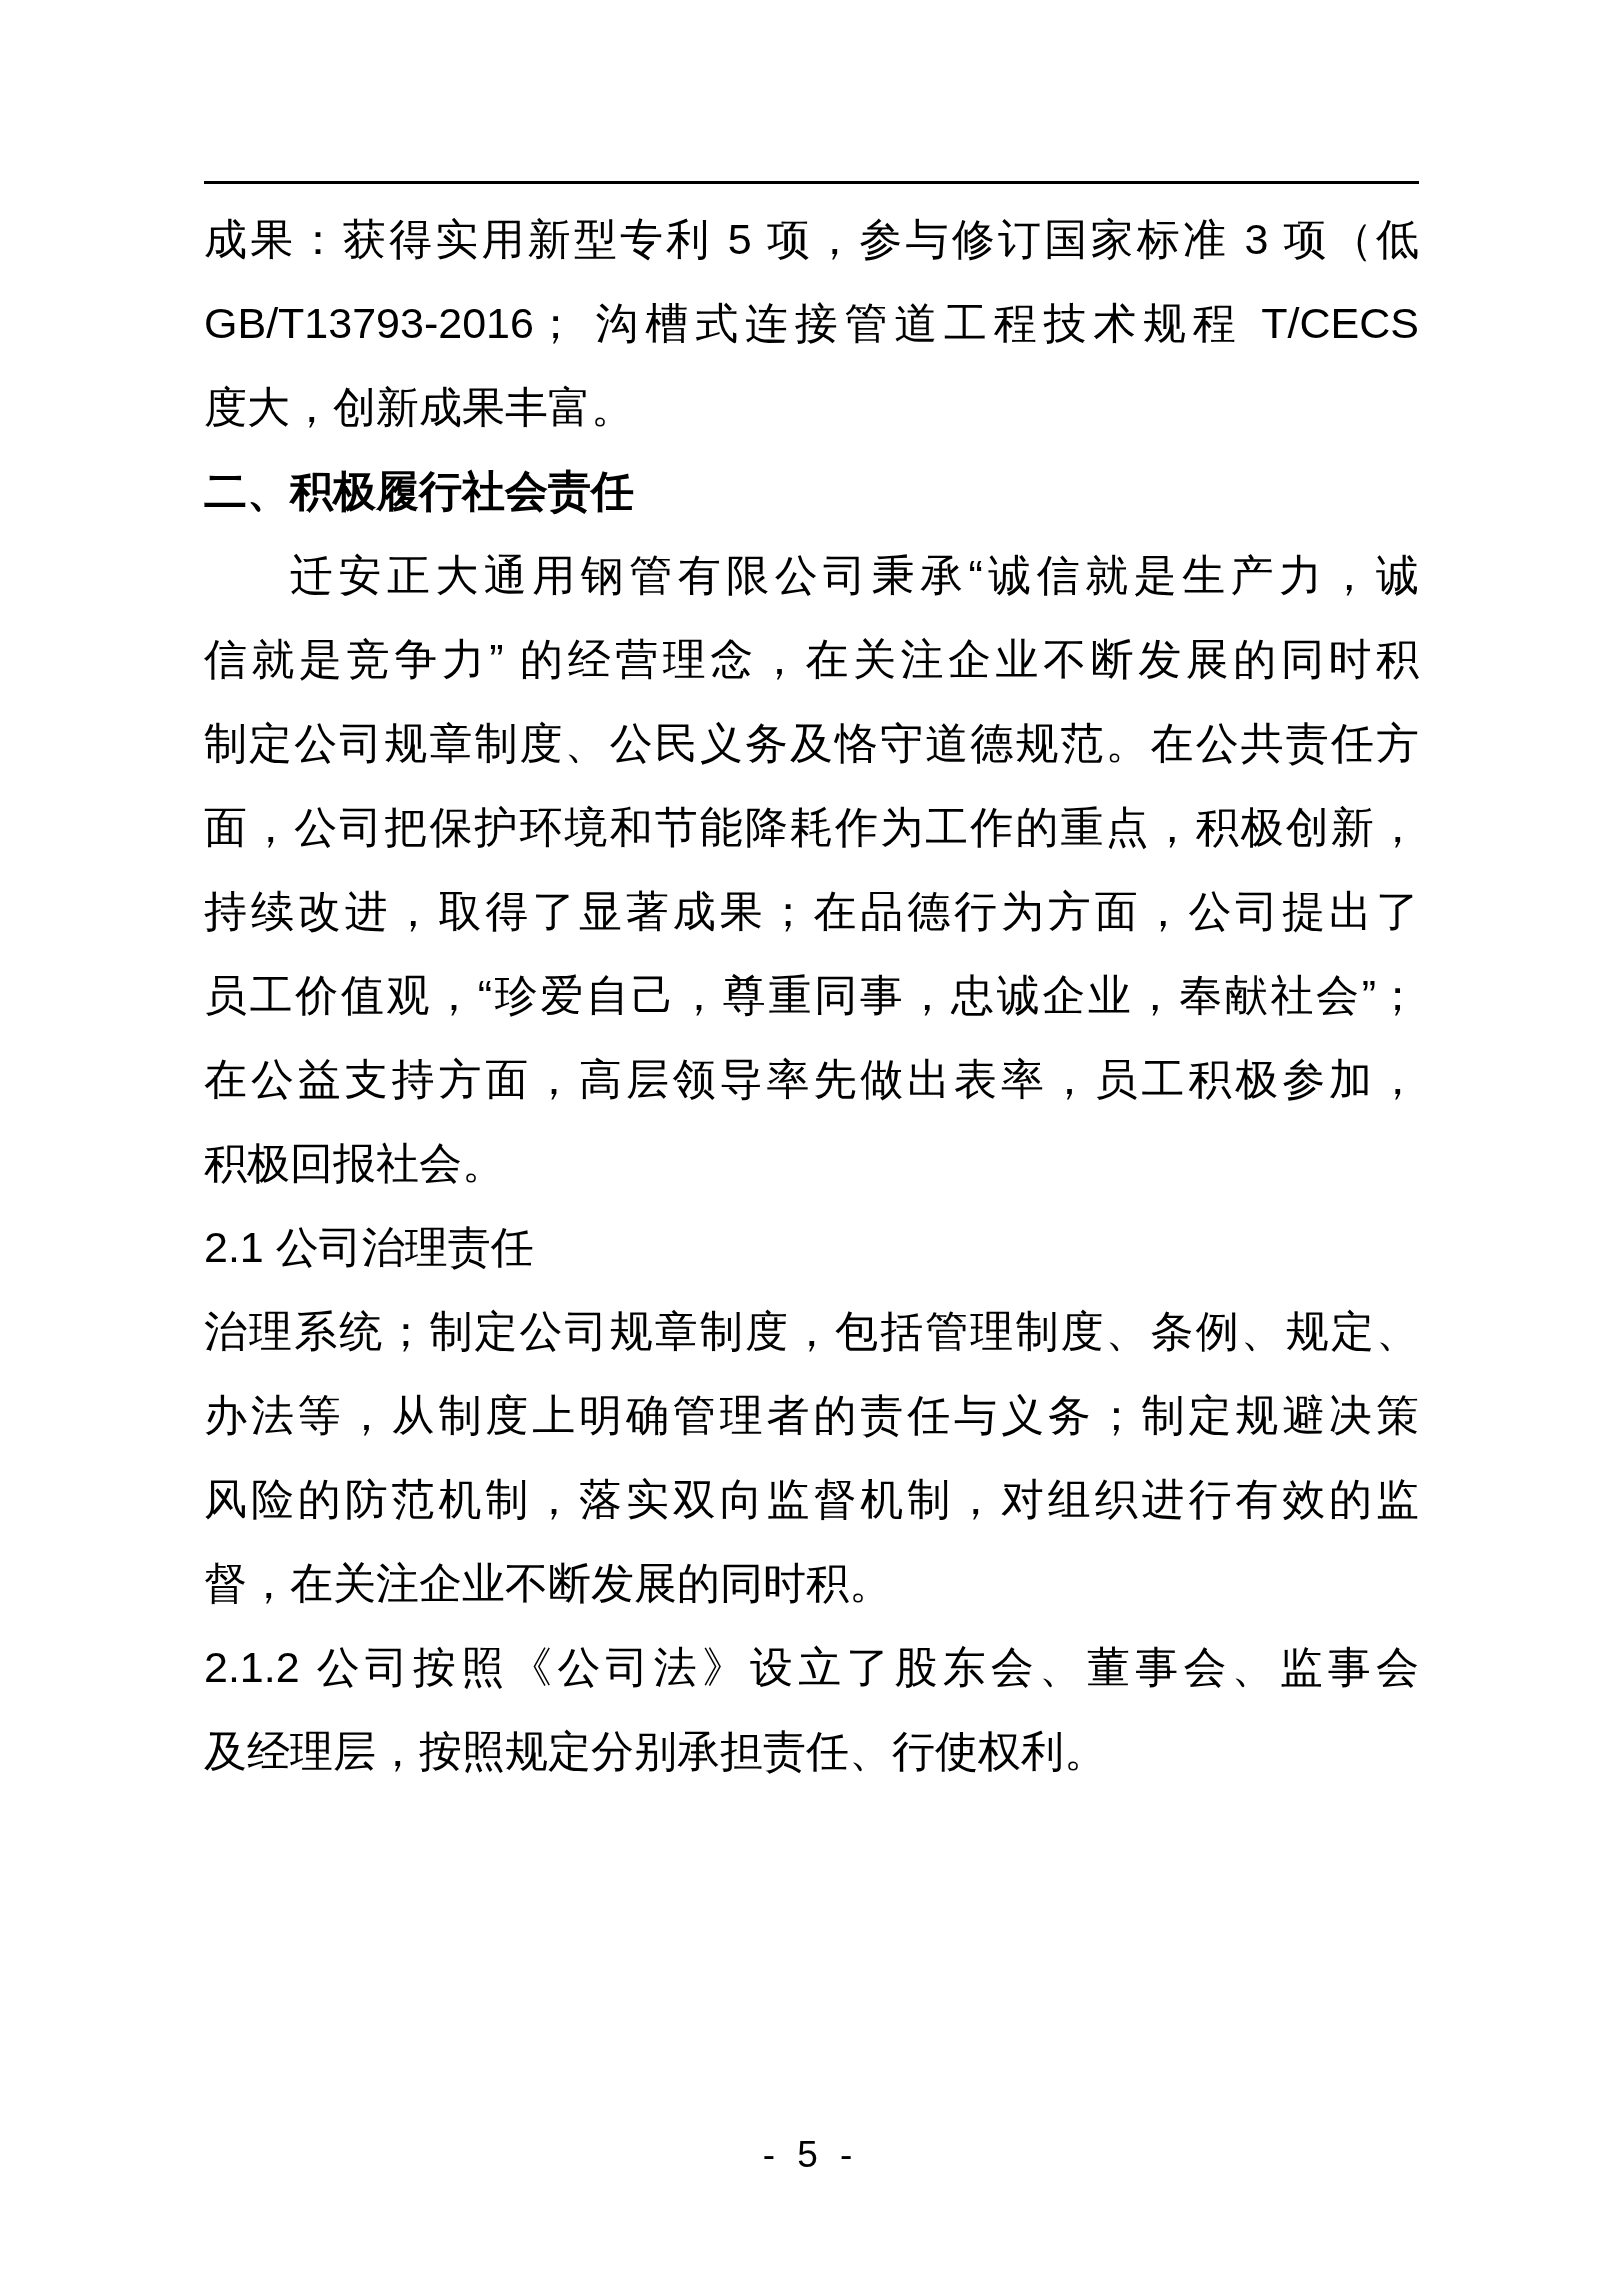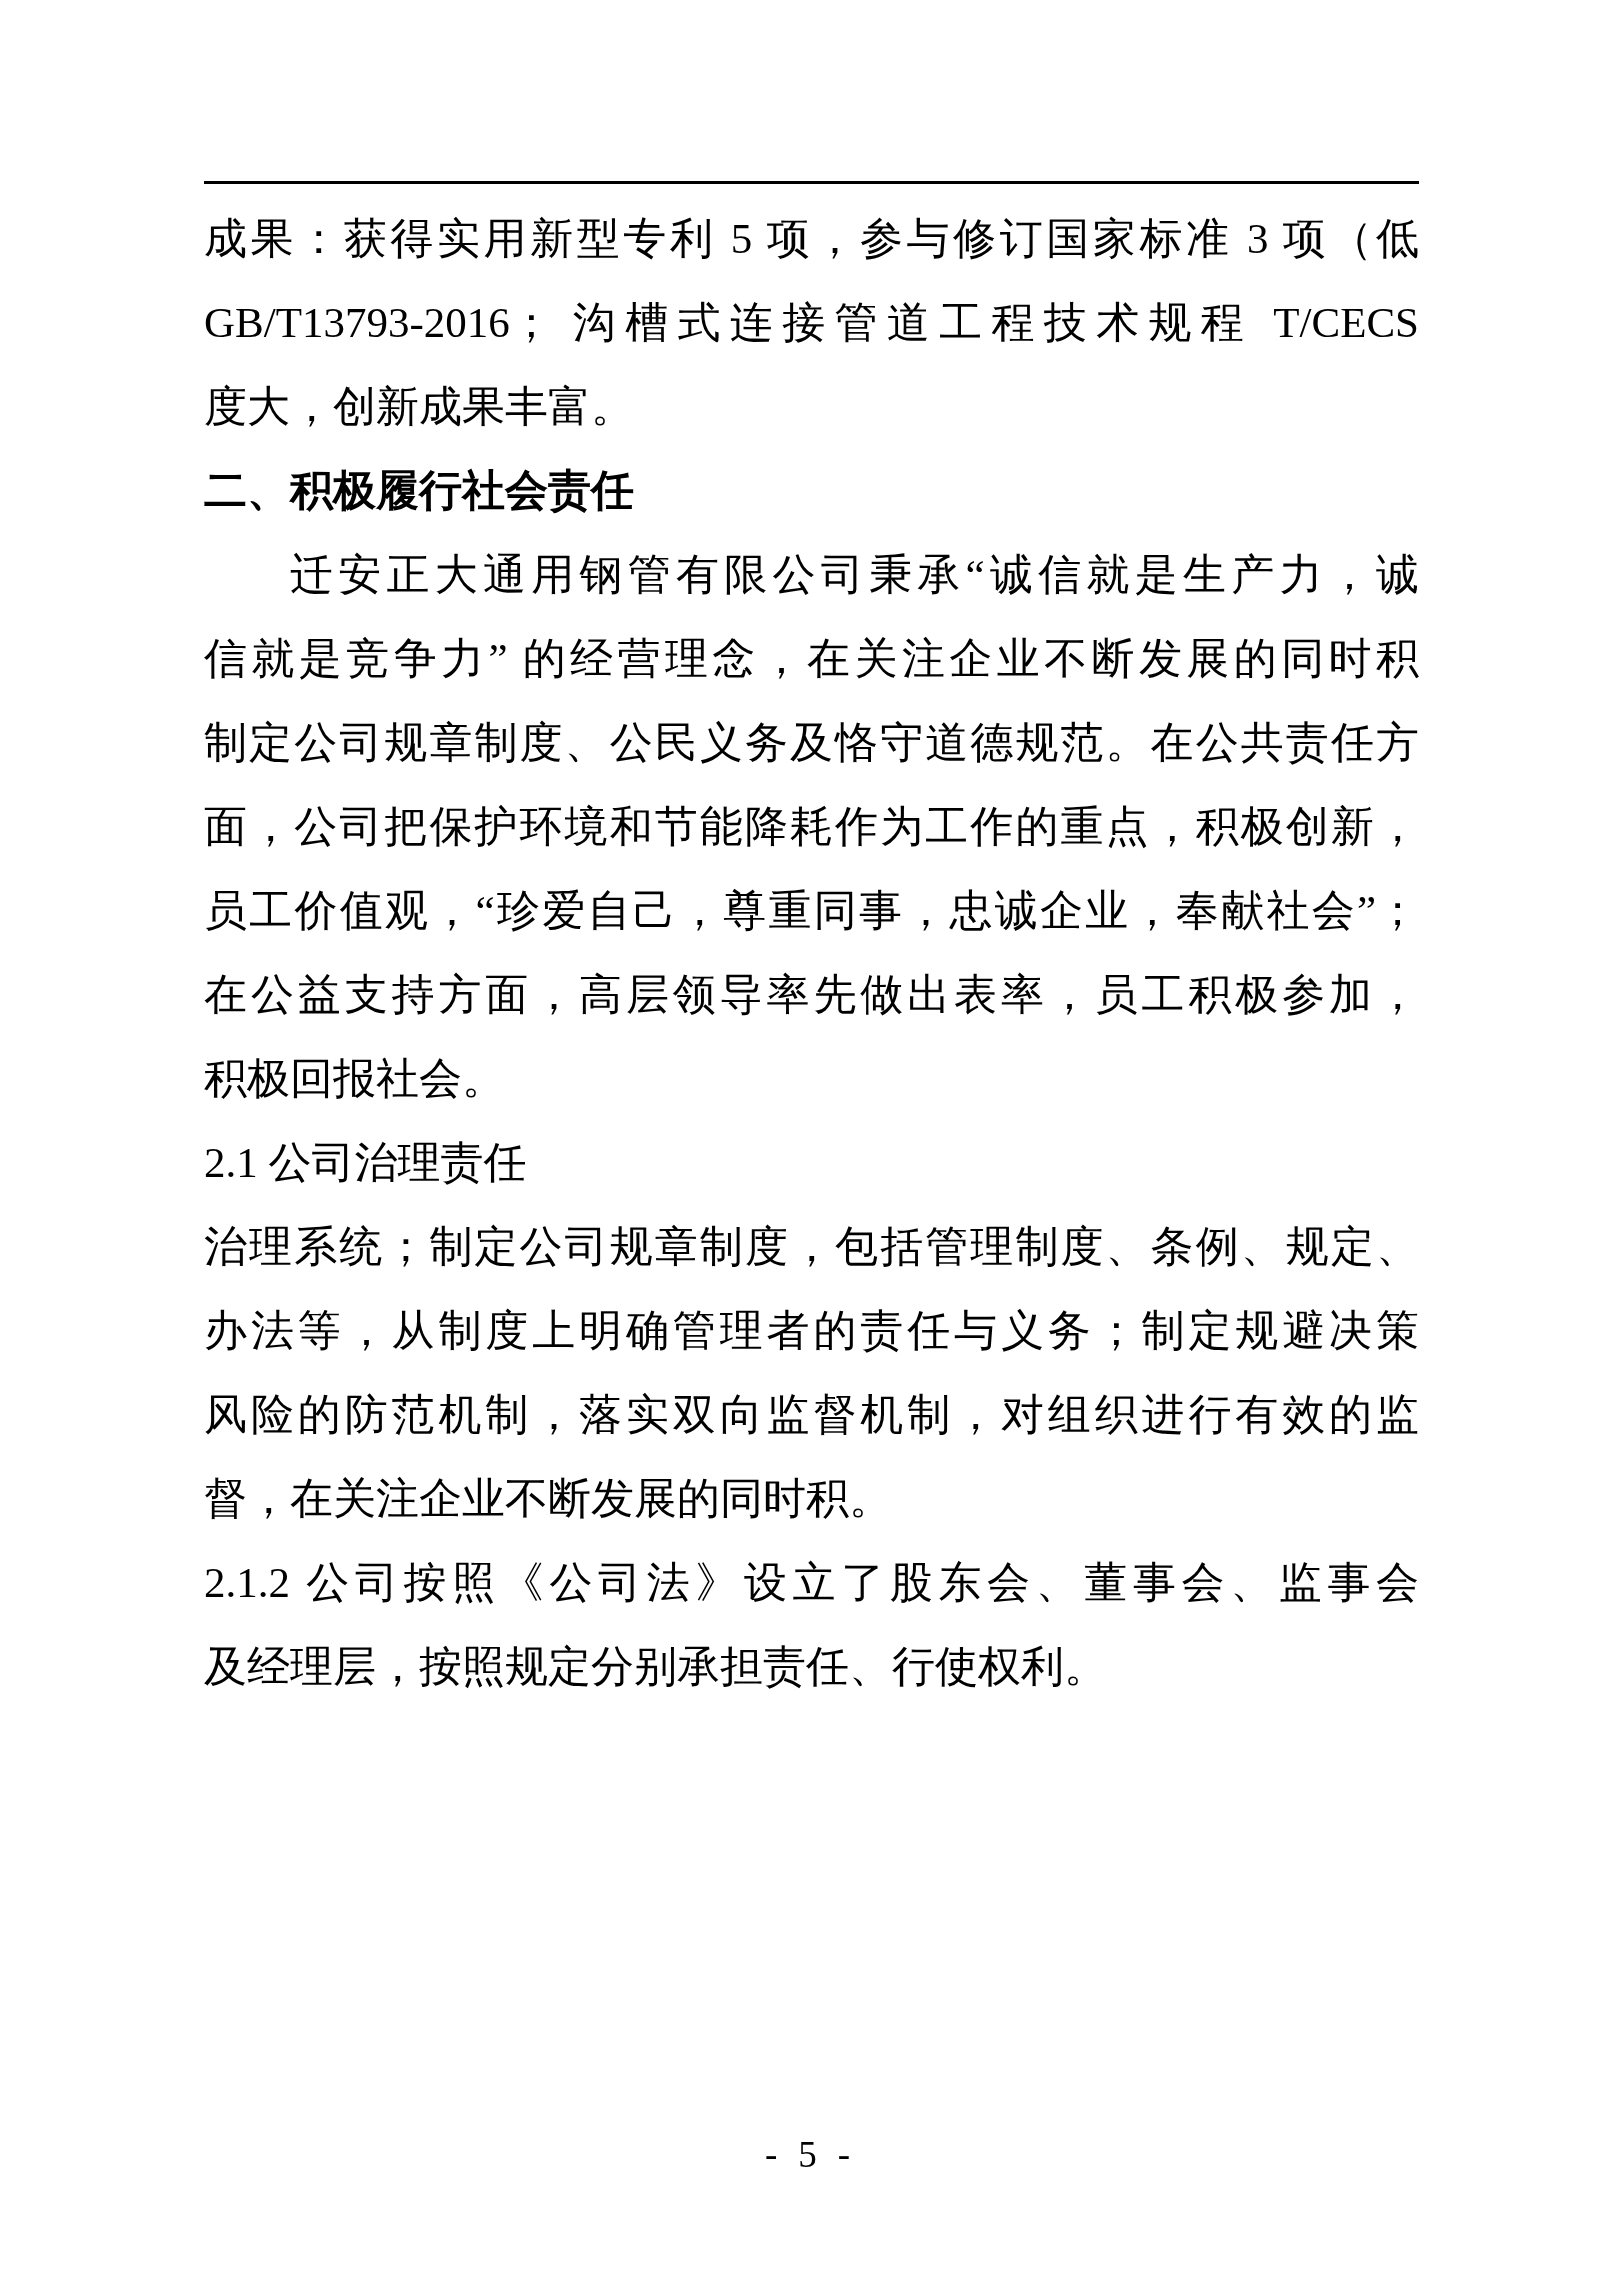--- a/index.html
+++ b/index.html
@@ -5,21 +5,21 @@
   html, body {
     margin: 0;
     padding: 0;
     background: #ffffff;
   }
   .page {
     position: relative;
     width: 1621px;
     height: 2293px;
     background: #ffffff;
-    font-family: Liberation Serif, serif;
+    font-family: Liberation Sans, sans-serif;
     color: #000000;
     overflow: hidden;
   }
   .header-rule {
     position: absolute;
     top: 181px;
     left: 204px;
     width: 1215px;
     height: 2.9px;
     background: #000000;
@@ -74,20 +74,21 @@
     <div class="line">成果：获得实用新型专利 5 项，参与修订国家标准 3 项（低</div>
     <div class="line">GB/T13793-2016； 沟槽式连接管道工程技术规程 T/CECS</div>
     <div class="line last">度大，创新成果丰富。</div>
 
     <div class="line heading">二、积极履行社会责任</div>
 
     <div class="line indent">迁安正大通用钢管有限公司秉承“诚信就是生产力，诚</div>
     <div class="line">信就是竞争力” 的经营理念，在关注企业不断发展的同时积</div>
     <div class="line">制定公司规章制度、公民义务及恪守道德规范。在公共责任方</div>
     <div class="line">面，公司把保护环境和节能降耗作为工作的重点，积极创新，</div>
+    <div class="line">持续改进，取得了显著成果；在品德行为方面，公司提出了</div>
     <div class="line">员工价值观，“珍爱自己，尊重同事，忠诚企业，奉献社会”；</div>
     <div class="line">在公益支持方面，高层领导率先做出表率，员工积极参加，</div>
     <div class="line last">积极回报社会。</div>
 
     <div class="line last">2.1 公司治理责任</div>
 
     <div class="line">治理系统；制定公司规章制度，包括管理制度、条例、规定、</div>
     <div class="line">办法等，从制度上明确管理者的责任与义务；制定规避决策</div>
     <div class="line">风险的防范机制，落实双向监督机制，对组织进行有效的监</div>
     <div class="line last">督，在关注企业不断发展的同时积。</div>

